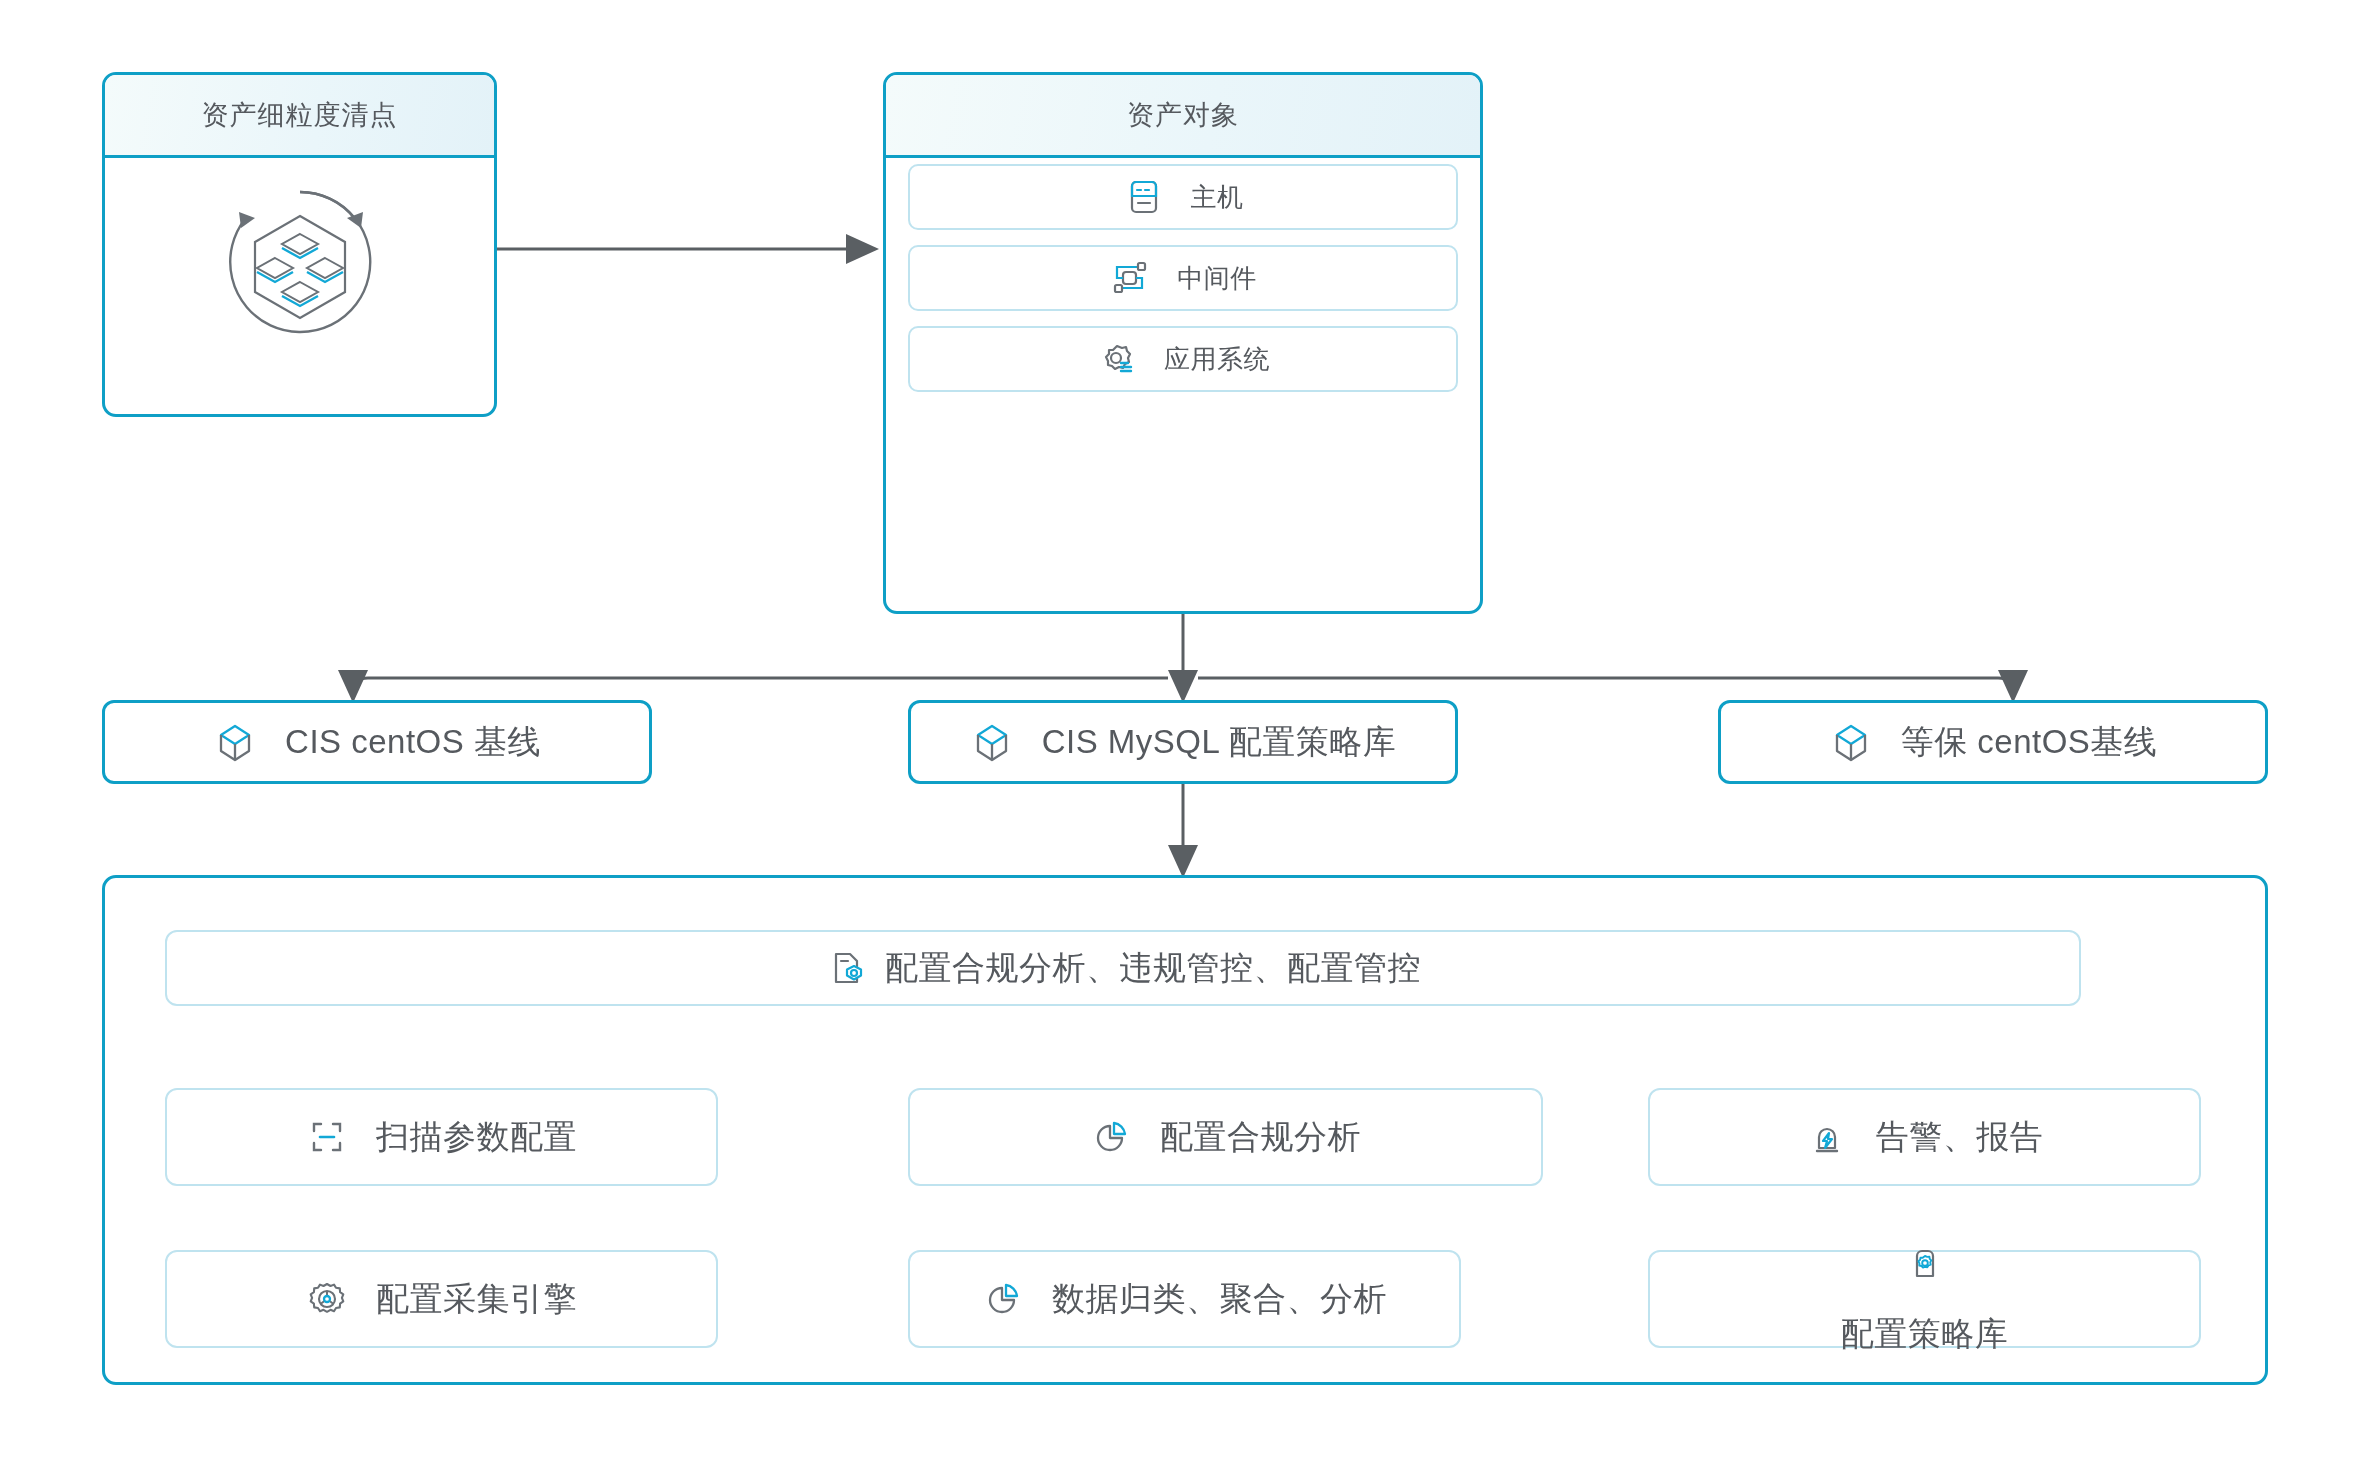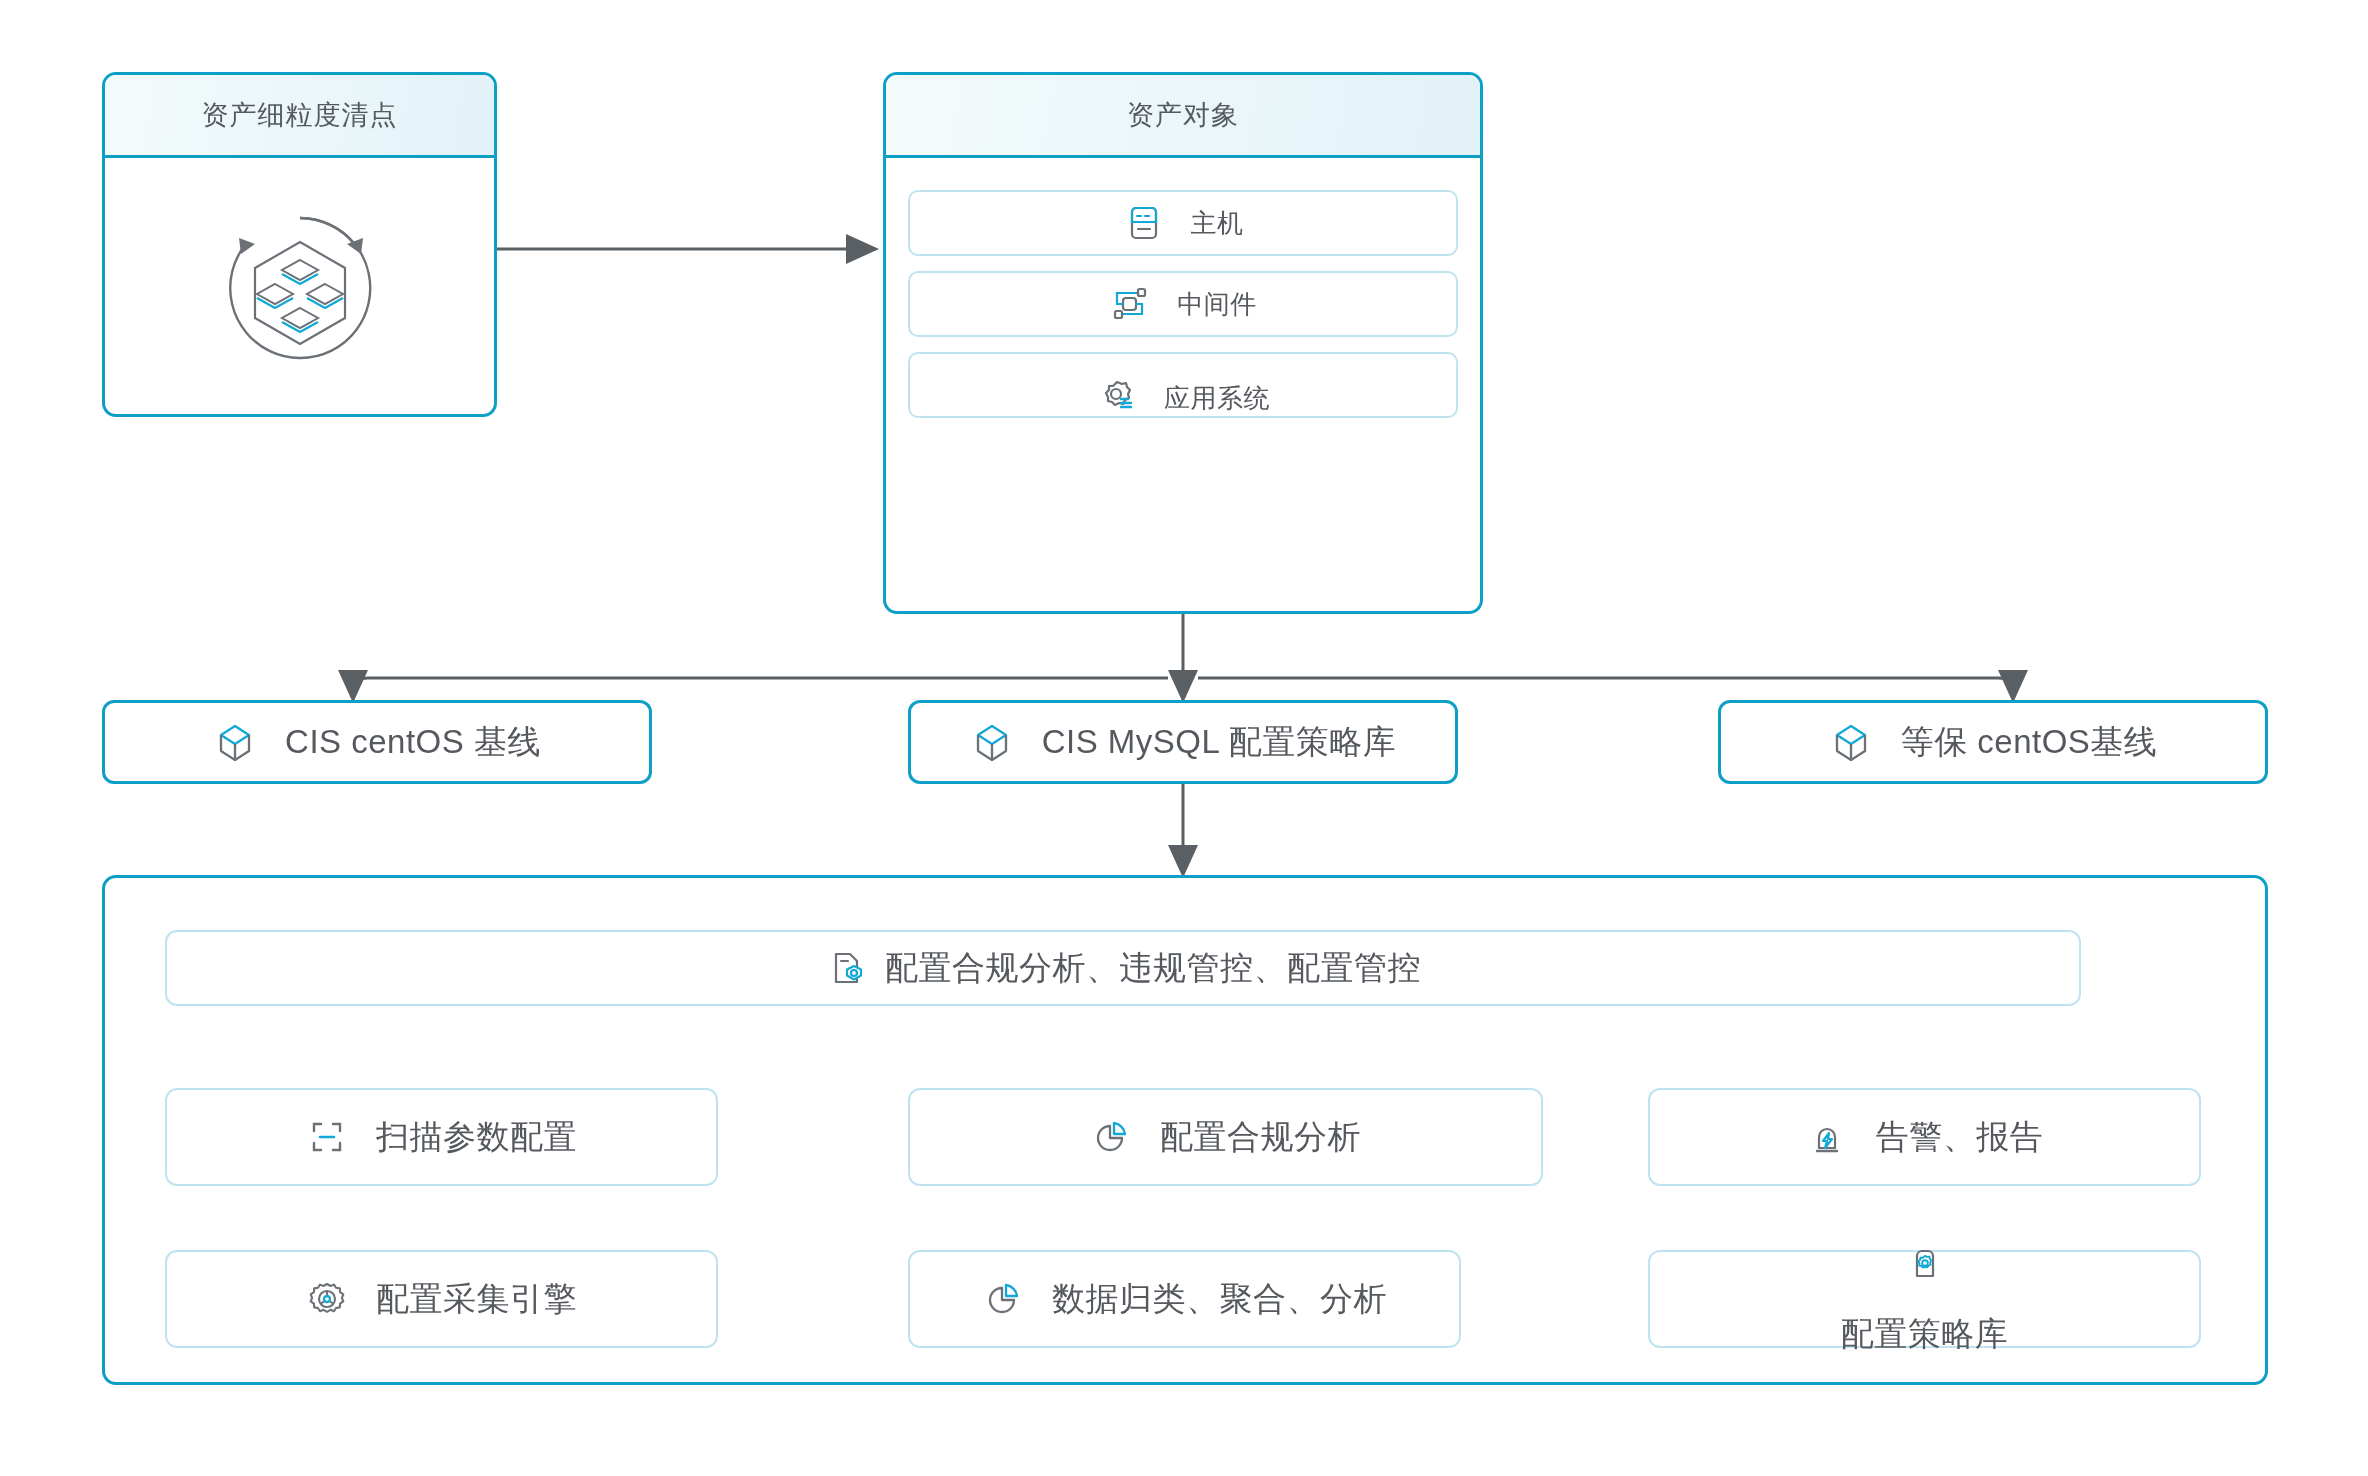--- a/index.html
+++ b/index.html
@@ -21,35 +21,35 @@
     box-sizing:border-box;
   }
   .panel-head{
     height:80px;
     display:flex;align-items:center;justify-content:center;
     border-bottom:3px solid #0e9fc6;
     border-radius:11px 11px 0 0;
     background:linear-gradient(100deg,#f4fbfb 0%,#eaf6fa 55%,#e3f2f8 100%);
     font-size:27px;color:#55595e;letter-spacing:1px;
   }
-  .panel-body{padding:32px 22px 22px 22px;}
+  .panel-body{padding:6px 22px 22px 22px;}
 
   
   .item{
     height:66px;
     border:2px solid #bfe3ef;
     border-radius:10px;
     background:#fff;
     display:flex;align-items:center;justify-content:center;
     gap:26px;
     margin-bottom:15px;
     box-sizing:border-box;
     font-size:26px;color:#55595e;
   }
-  .item:last-child{margin-bottom:16px;align-items:flex-end;}
+  .item:last-child{margin-bottom:16px;}
 
   .node{
     position:absolute;
     border:2.5px solid #bfe3ef;
     border-radius:12px;
     background:#fff;
     display:flex;align-items:center;justify-content:center;
     gap:28px;
     box-sizing:border-box;
     font-size:33px;color:#55595e;

